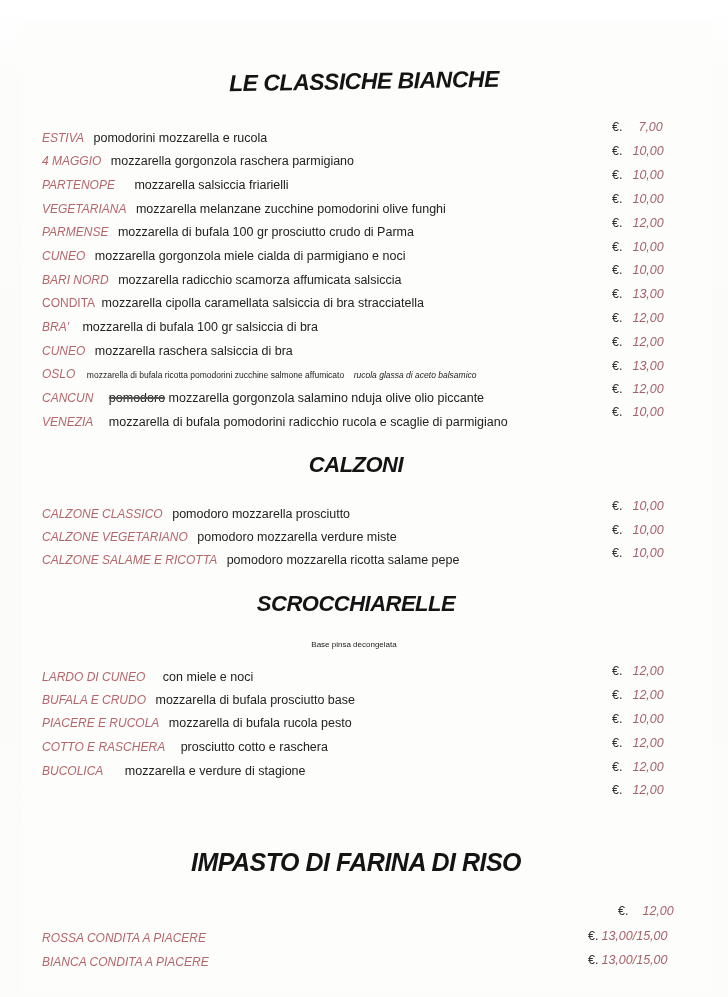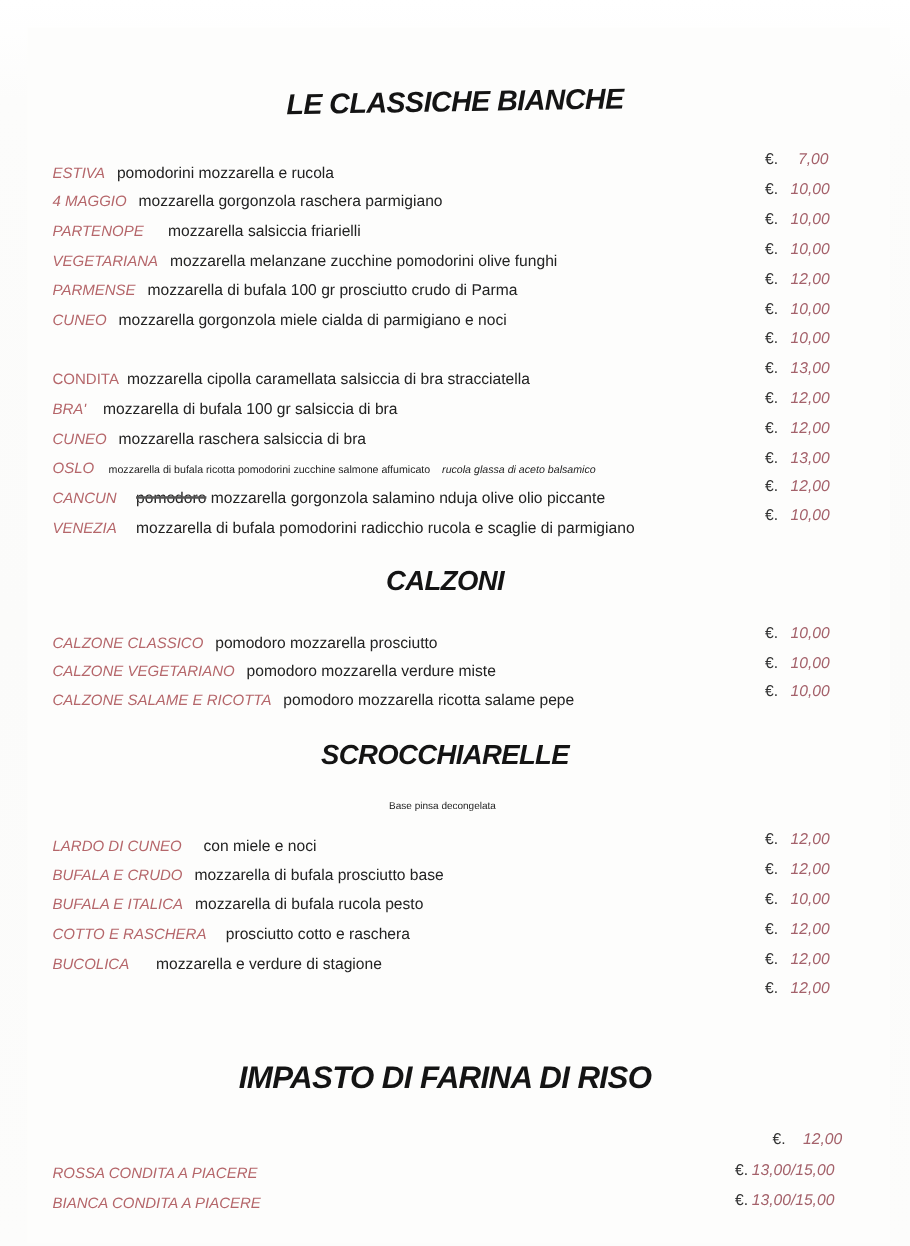--- a/index.html
+++ b/index.html
@@ -84,20 +84,24 @@
     <span class="desc">mozzarella di bufala 100 gr prosciutto crudo di Parma</span>
   </div>
   <div class="price" style="top:213px;"><span class="cur">€.</span><span class="val">12,00</span></div>
 
   <div class="row" style="top:246px;">
     <span class="name">CUNEO</span>
     <span class="desc">mozzarella gorgonzola miele cialda di parmigiano e noci</span>
   </div>
   <div class="price" style="top:237px;"><span class="cur">€.</span><span class="val">10,00</span></div>
 
+  <div class="row" style="top:270px;">
+    <span class="name">BARI NORD</span>
+    <span class="desc">mozzarella radicchio scamorza affumicata salsiccia</span>
+  </div>
   <div class="price" style="top:260px;"><span class="cur">€.</span><span class="val">10,00</span></div>
 
   <div class="row" style="top:293px;">
     <span class="name" style="font-style:normal;margin-right:3px;">CONDITA</span>
     <span class="desc">mozzarella cipolla caramellata salsiccia di bra stracciatella</span>
   </div>
   <div class="price" style="top:284px;"><span class="cur">€.</span><span class="val">13,00</span></div>
 
   <div class="row" style="top:317px;">
     <span class="name" style="margin-right:10px;">BRA'</span>
@@ -160,21 +164,21 @@
   </div>
   <div class="price" style="top:661px;"><span class="cur">€.</span><span class="val">12,00</span></div>
 
   <div class="row" style="top:690px;">
     <span class="name">BUFALA E CRUDO</span>
     <span class="desc">mozzarella di bufala prosciutto base</span>
   </div>
   <div class="price" style="top:685px;"><span class="cur">€.</span><span class="val">12,00</span></div>
 
   <div class="row" style="top:713px;">
-    <span class="name">BUFALA E ITALICA</span>
+    <span class="name">PIACERE E RUCOLA</span>
     <span class="desc">mozzarella di bufala rucola pesto</span>
   </div>
   <div class="price" style="top:709px;"><span class="cur">€.</span><span class="val">10,00</span></div>
 
   <div class="row" style="top:737px;">
     <span class="name" style="margin-right:12px;">COTTO E RASCHERA</span>
     <span class="desc">prosciutto cotto e raschera</span>
   </div>
   <div class="price" style="top:733px;"><span class="cur">€.</span><span class="val">12,00</span></div>
 

